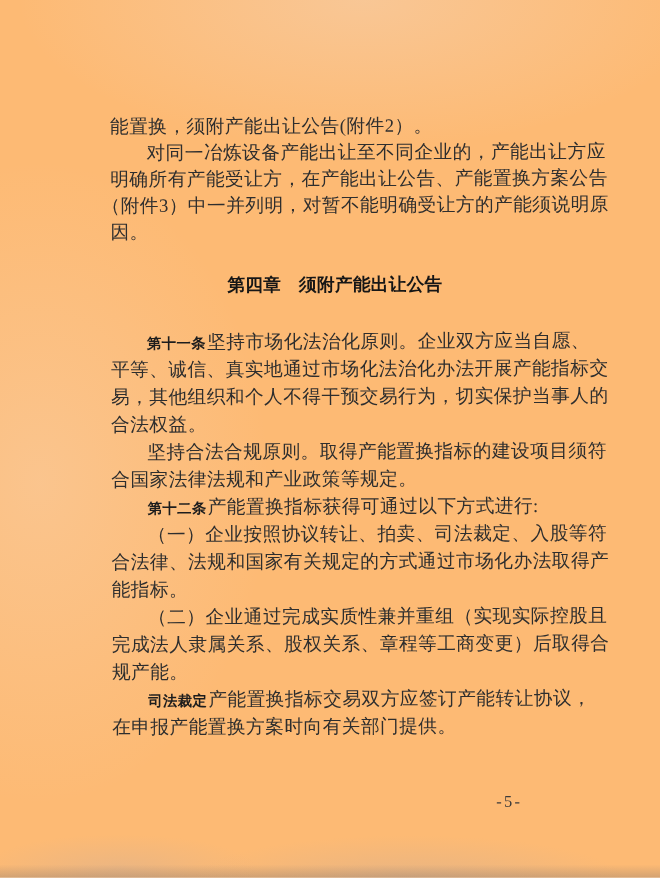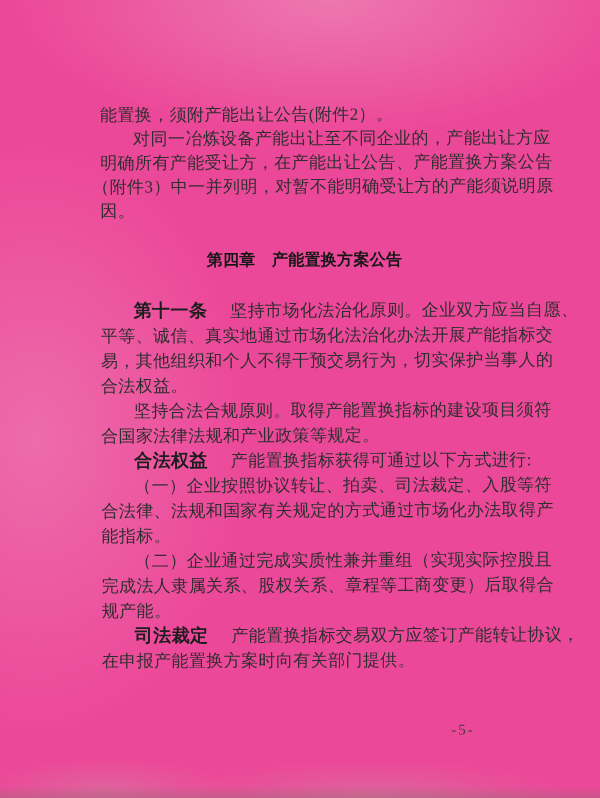--- a/index.html
+++ b/index.html
@@ -5,21 +5,21 @@
   html, body { margin: 0; padding: 0; }
   body {
     width: 600px; height: 798px;
     background: #fbf9f8;
     overflow: hidden;
     font-family: "Liberation Serif", "DejaVu Serif", serif;
   }
   .page {
     position: relative;
     width: 600px; height: 798px;
-    background: #ec4899;
+    background: #fdba74;
   }
   .texture {
     position: absolute; inset: 0;
     pointer-events: none;
     background:
       radial-gradient(180px 45px at 18% 99%, rgba(190,170,165,.28), transparent 70%),
       radial-gradient(280px 55px at 62% 100%, rgba(186,168,162,.30), transparent 70%),
       radial-gradient(420px 180px at 55% 0%, rgba(238,228,226,.30), transparent 75%),
       radial-gradient(300px 420px at 6% 55%, rgba(242,234,232,.22), transparent 70%);
   }
@@ -42,23 +42,23 @@
   .intro-block { top: 103px; }
   .intro-block .line { line-height: 24px; height: 24px; }
   .main-block { top: 298px; }
   .main-block .line { line-height: 25px; height: 25px; }
   .line { white-space: nowrap; }
   .ind { text-indent: 33px; }
   .hang { text-indent: -8px; }
   .lead {
     font-family: "Liberation Sans", "DejaVu Sans", sans-serif;
     font-weight: 700;
-    font-size: 18px;
+    font-size: 13px;
     color: #1d1d1d;
-    margin-right: 23px;
+    margin-right: 1px;
   }
   .heading-row {
     position: absolute; top: 248px; left: 0; width: 600px;
     padding-left: 10px; box-sizing: border-box;
     text-align: center;
     line-height: 24px;
   }
   .heading {
     font-family: "Liberation Sans", "DejaVu Sans", sans-serif;
     font-weight: 700;
@@ -83,31 +83,31 @@
 
     <div class="block intro-block">
       <div class="line">能置换，须附产能出让公告(附件2）。</div>
       <div class="line ind">对同一冶炼设备产能出让至不同企业的，产能出让方应</div>
       <div class="line">明确所有产能受让方，在产能出让公告、产能置换方案公告</div>
       <div class="line hang">（附件3）中一并列明，对暂不能明确受让方的产能须说明原</div>
       <div class="line">因。</div>
     </div>
 
     <div class="heading-row">
-      <span class="heading">第四章　产能置换方案公告</span>
+      <span class="heading">第四章　须附产能出让公告</span>
     </div>
 
     <div class="block main-block">
       <div class="line ind"><span class="lead">第十一条</span><span>坚持市场化法治化原则。企业双方应当自愿、</span></div>
       <div class="line">平等、诚信、真实地通过市场化法治化办法开展产能指标交</div>
       <div class="line">易，其他组织和个人不得干预交易行为，切实保护当事人的</div>
       <div class="line">合法权益。</div>
       <div class="line ind">坚持合法合规原则。取得产能置换指标的建设项目须符</div>
       <div class="line">合国家法律法规和产业政策等规定。</div>
-      <div class="line ind"><span class="lead">合法权益</span><span>产能置换指标获得可通过以下方式进行:</span></div>
+      <div class="line ind"><span class="lead">第十二条</span><span>产能置换指标获得可通过以下方式进行:</span></div>
       <div class="line ind">（一）企业按照协议转让、拍卖、司法裁定、入股等符</div>
       <div class="line">合法律、法规和国家有关规定的方式通过市场化办法取得产</div>
       <div class="line">能指标。</div>
       <div class="line ind">（二）企业通过完成实质性兼并重组（实现实际控股且</div>
       <div class="line">完成法人隶属关系、股权关系、章程等工商变更）后取得合</div>
       <div class="line">规产能。</div>
       <div class="line ind"><span class="lead">司法裁定</span><span>产能置换指标交易双方应签订产能转让协议，</span></div>
       <div class="line">在申报产能置换方案时向有关部门提供。</div>
     </div>
 

